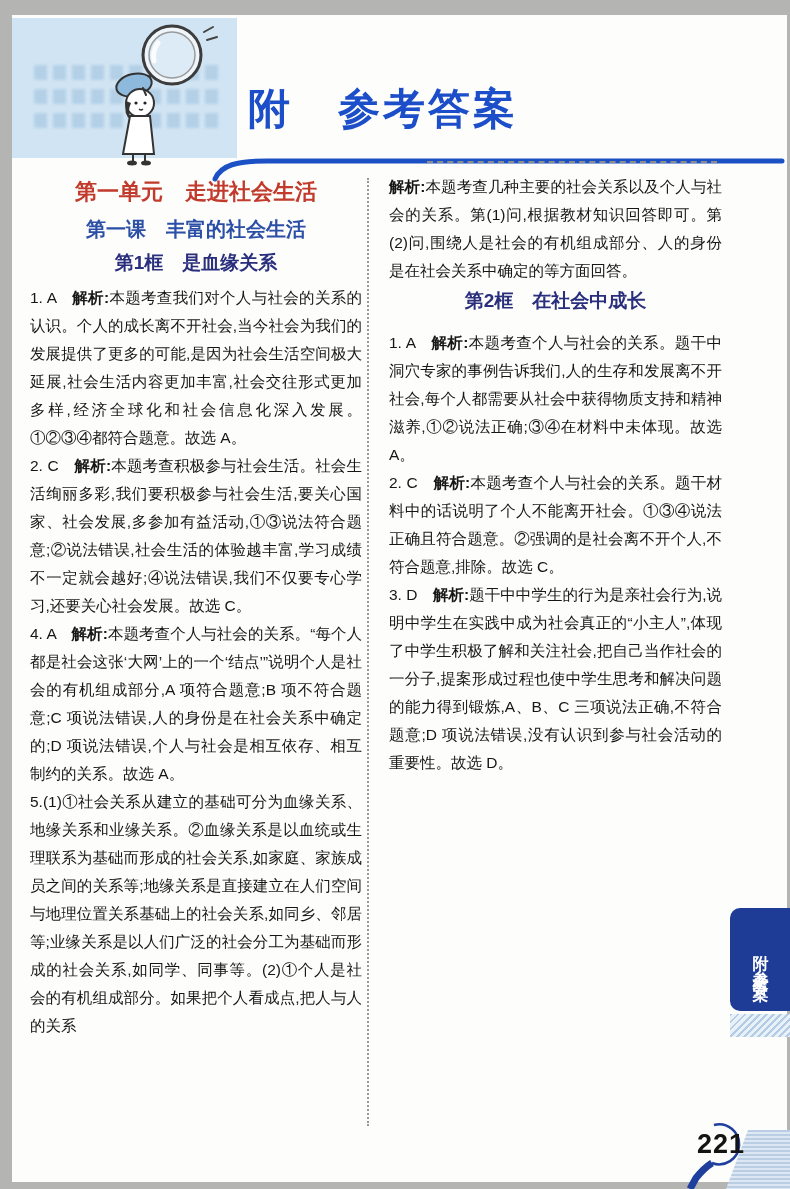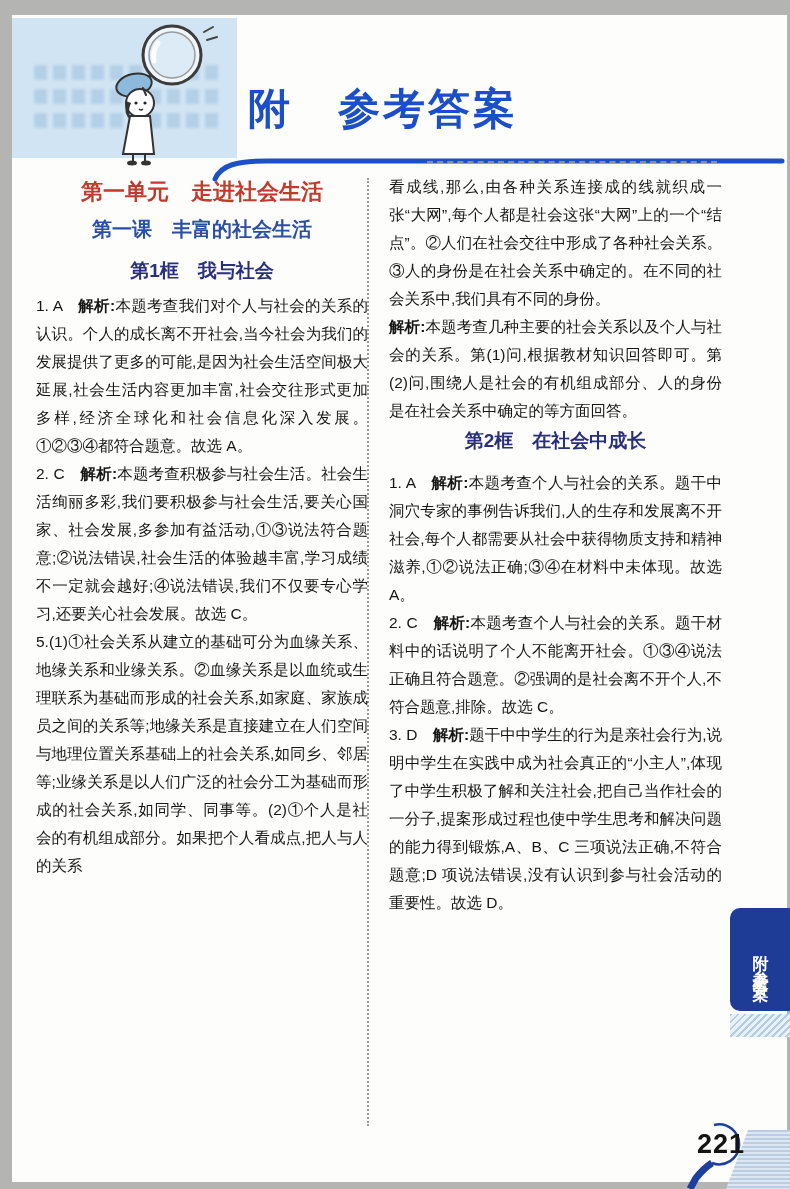--- a/index.html
+++ b/index.html
@@ -28,32 +28,32 @@
     font-size:42px;font-weight:bold;color:#1b4ec8;letter-spacing:3px;
     white-space:nowrap;
   }
   .swoosh{position:absolute;left:195px;top:118px;}
   .dash-line{
     position:absolute;left:415px;top:146px;width:290px;height:0;
     border-top:2px dashed #8d8d8d;
   }
   
   .col{position:absolute;top:160px;color:#161616;}
-  .col-left{left:24px;width:332px;}
+  .col-left{left:18px;width:332px;}
   .col-right{left:377px;top:158px;width:333px;}
   .divider{
     position:absolute;left:355px;top:163px;height:948px;width:0;
     border-left:2px dotted #989898;
   }
   .h-unit{
     margin:2px 0 9px;text-align:center;font-size:22px;line-height:30px;
     font-weight:bold;color:#c13a2c;
   }
   .h-lesson{
-    margin:0 0 15px;text-align:center;font-size:20px;line-height:27px;
+    margin:0 0 7px;text-align:center;font-size:20px;line-height:27px;
     font-weight:bold;color:#2b4fa6;
   }
   .h-frame{
     margin:0 0 8px;text-align:center;font-size:19px;line-height:26px;
     font-weight:bold;color:#2a2f7d;
   }
   .col-right .h-frame{margin:3px 0 15px;}
   p.item,p.para{
     margin:0;font-size:15.5px;line-height:28px;text-align:justify;
   }
@@ -117,29 +117,29 @@
   <svg class="swoosh" width="580" height="50" viewBox="0 0 580 50">
     <path d="M8 46 C14 32 30 28 60 28 L575 28" stroke="#1c51c6" stroke-width="5" fill="none" stroke-linecap="round"></path>
   </svg>
   <div class="dash-line"></div>
 
   <div class="divider"></div>
 
   <div class="col col-left">
     <div class="h-unit">第一单元　走进社会生活</div>
     <div class="h-lesson">第一课　丰富的社会生活</div>
-    <div class="h-frame">第1框　我与社会</div>
+    <div class="h-frame">第1框　是血缘关系</div>
 
     <p class="item"><span>1.</span> <span>A</span>　<span class="jx">解析:</span><span>本题考查我们对个人与社会的关系的认识。个人的成长离不开社会,当今社会为我们的发展提供了更多的可能,是因为社会生活空间极大延展,社会生活内容更加丰富,社会交往形式更加多样,经济全球化和社会信息化深入发展。①②③④都符合题意。故选 A。</span></p>
     <p class="item"><span>2.</span> <span>C</span>　<span class="jx">解析:</span><span>本题考查积极参与社会生活。社会生活绚丽多彩,我们要积极参与社会生活,要关心国家、社会发展,多参加有益活动,①③说法符合题意;②说法错误,社会生活的体验越丰富,学习成绩不一定就会越好;④说法错误,我们不仅要专心学习,还要关心社会发展。故选 C。</span></p>
+    <p class="item"><span>4.</span> <span>A</span>　<span class="jx">解析:</span><span>本题考查个人与社会的关系。“每个人都是社会这张‘大网’上的一个‘结点’”说明个人是社会的有机组成部分,A 项符合题意;B 项不符合题意;C 项说法错误,人的身份是在社会关系中确定的;D 项说法错误,个人与社会是相互依存、相互制约的关系。故选 A。</span></p>
     <p class="item"><span>5.</span><span></span><span class="jx"></span><span>(1)①社会关系从建立的基础可分为血缘关系、地缘关系和业缘关系。②血缘关系是以血统或生理联系为基础而形成的社会关系,如家庭、家族成员之间的关系等;地缘关系是直接建立在人们空间与地理位置关系基础上的社会关系,如同乡、邻居等;业缘关系是以人们广泛的社会分工为基础而形成的社会关系,如同学、同事等。(2)①个人是社会的有机组成部分。如果把个人看成点,把人与人的关系</span></p>
   </div>
 
   <div class="col col-right">
-    <p class="para">看成线,那么,由各种关系连接成的线就织成一张“大网”,每个人都是社会这张“大网”上的一个“结点”。②人们在社会交往中形成了各种社会关系。③人的身份是在社会关系中确定的。在不同的社会关系中,我们具有不同的身份。</p>
     <p class="para"><span class="jx">解析:</span><span>本题考查几种主要的社会关系以及个人与社会的关系。第(1)问,根据教材知识回答即可。第(2)问,围绕人是社会的有机组成部分、人的身份是在社会关系中确定的等方面回答。</span></p>
     <div class="h-frame">第2框　在社会中成长</div>
 
     <p class="item"><span>1.</span> <span>A</span>　<span class="jx">解析:</span><span>本题考查个人与社会的关系。题干中洞穴专家的事例告诉我们,人的生存和发展离不开社会,每个人都需要从社会中获得物质支持和精神滋养,①②说法正确;③④在材料中未体现。故选 A。</span></p>
     <p class="item"><span>2.</span> <span>C</span>　<span class="jx">解析:</span><span>本题考查个人与社会的关系。题干材料中的话说明了个人不能离开社会。①③④说法正确且符合题意。②强调的是社会离不开个人,不符合题意,排除。故选 C。</span></p>
     <p class="item"><span>3.</span> <span>D</span>　<span class="jx">解析:</span><span>题干中中学生的行为是亲社会行为,说明中学生在实践中成为社会真正的“小主人”,体现了中学生积极了解和关注社会,把自己当作社会的一分子,提案形成过程也使中学生思考和解决问题的能力得到锻炼,A、B、C 三项说法正确,不符合题意;D 项说法错误,没有认识到参与社会活动的重要性。故选 D。</span></p>
   </div>
 
 </div>
 

